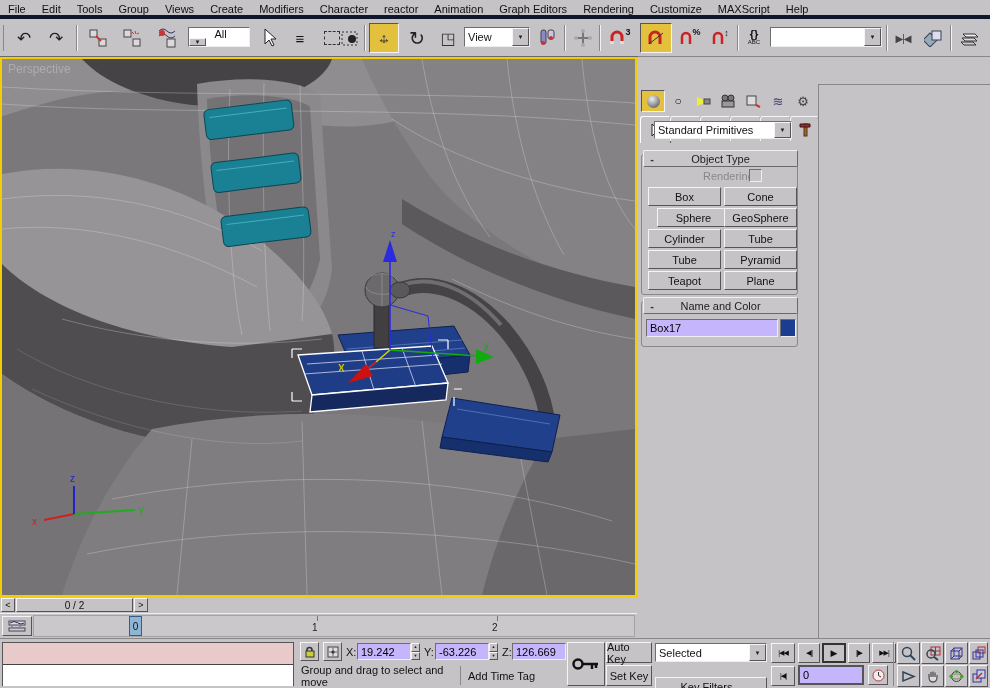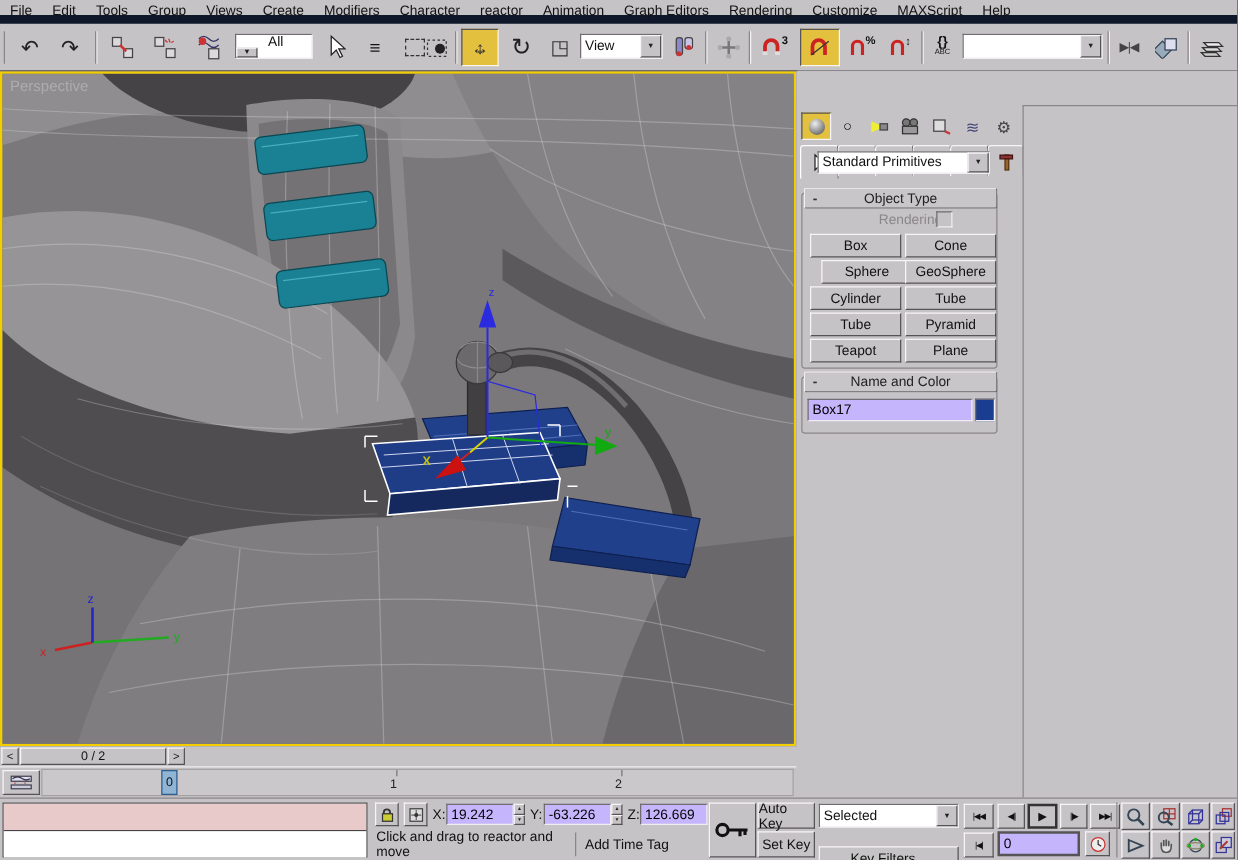--- a/index.html
+++ b/index.html
@@ -37,21 +37,21 @@
   .icon-move{position:relative;width:16px;height:16px;}
   .icon-move span{position:absolute;left:0;top:0;width:16px;height:16px;text-align:center;line-height:16px;font-size:14px;color:#333;}
   .dashedbox{width:14px;height:12px;border:1px dashed #333;}
   svg text{font-family:"Liberation Sans",sans-serif;}
 </style>
 </head>
 <body>
 
 <div id="root">
 
-  <div class="abs" style="left:0;top:0;width:990px;height:19px;border-bottom:7px solid #0f172a;">
+  <div class="abs" style="left:0;top:0;width:990px;height:19px;border-bottom:4px solid #0f172a;">
     <span class="menuitem">File</span><span class="menuitem">Edit</span><span class="menuitem">Tools</span><span class="menuitem">Group</span><span class="menuitem">Views</span><span class="menuitem">Create</span><span class="menuitem">Modifiers</span><span class="menuitem">Character</span><span class="menuitem">reactor</span><span class="menuitem">Animation</span><span class="menuitem">Graph Editors</span><span class="menuitem">Rendering</span><span class="menuitem">Customize</span><span class="menuitem">MAXScript</span><span class="menuitem">Help</span>
   </div>
 
   <div class="abs" style="left:0;top:19px;width:990px;height:38px;border-bottom:1px solid #8a878a;">
     <div class="abs" style="left:3px;top:6px;height:26px;border-left:1px solid #8a878a;"></div>
     <div class="abs btn" style="left:10px;top:5px;width:28px;height:28px;font-size:17px;color:#222;">
         <span>↶</span>
       </div>
     <div class="abs btn" style="left:42px;top:5px;width:28px;height:28px;font-size:17px;color:#222;">
         <span>↷</span>
@@ -481,21 +481,21 @@
       </div>
     <div class="abs" style="left:424px;top:7px;">Y:</div>
     <input class="abs field" style="left: 435px; top: 4px; width: 54px; height: 17px;" value="-63.226">
     <div class="abs spin" style="left:489px;top:4px;height:17px;">
         <div>▲</div>
         <div>▼</div>
       </div>
     <div class="abs" style="left:502px;top:7px;">Z:</div>
     <input class="abs field" style="left: 512px; top: 4px; width: 54px; height: 17px;" value="126.669">
 
-    <div class="abs" style="left:301px;top:27px;width:160px;height:19px;display:flex;align-items:center;border-right:1px solid #8a878a;">Click and drag to reactor and move</div>
+    <div class="abs" style="left:301px;top:27px;width:160px;height:19px;display:flex;align-items:center;border-right:1px solid #8a878a;">Group and drag to select and move</div>
     <div class="abs" style="left:468px;top:27px;width:92px;height:19px;display:flex;align-items:center;">Add Time Tag</div>
 
     <div class="abs btn raised" style="left:567px;top:3px;width:38px;height:44px;">
       <svg width="28" height="16">
           <circle cx="6" cy="8" r="4.5" fill="none" stroke="#111" stroke-width="2.5"></circle>
           <path d="M10,8 H26 M20,8 V13 M24,8 V12" stroke="#111" stroke-width="2.5"></path>
         </svg>
     </div>
 
     <div class="abs btn raised" style="left:606px;top:3px;width:46px;height:21px;">Auto Key</div>

